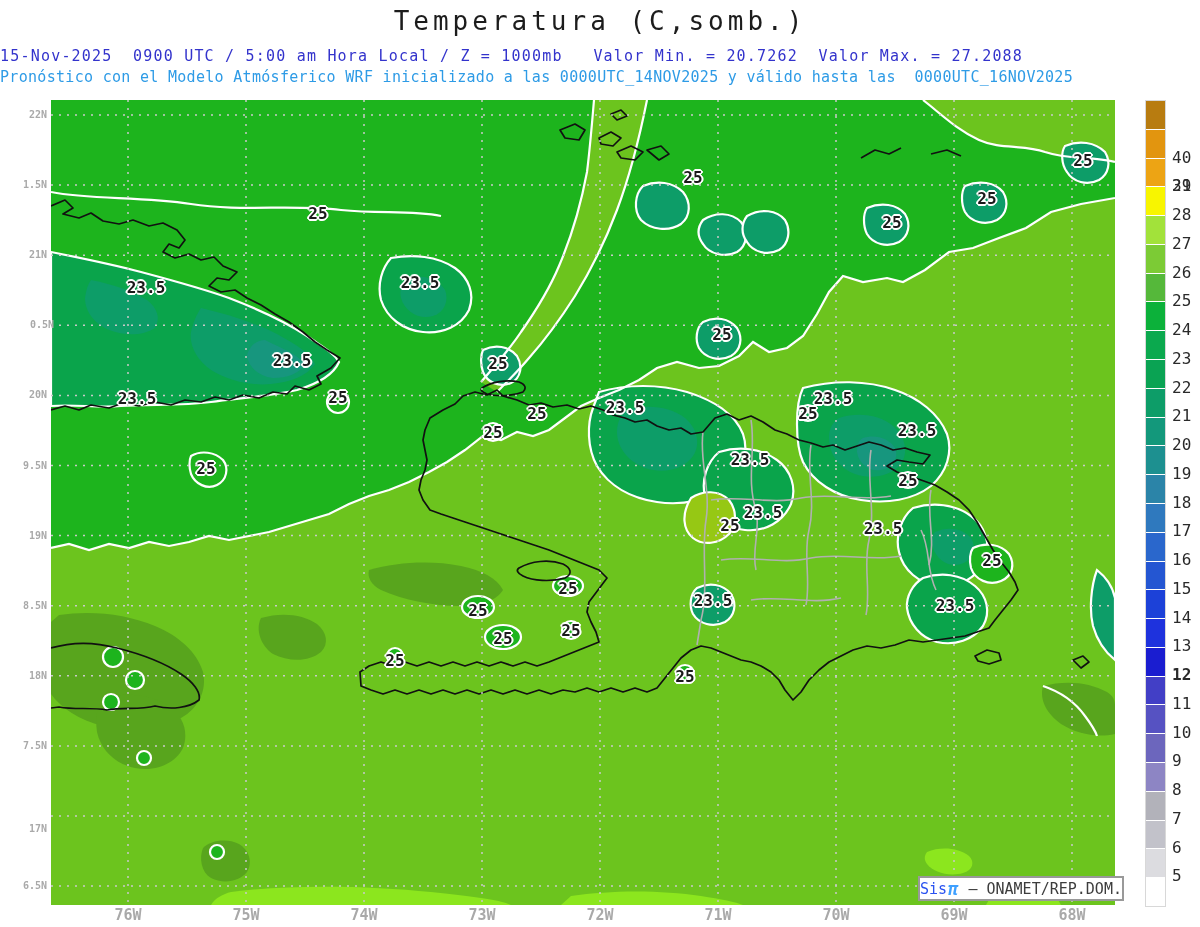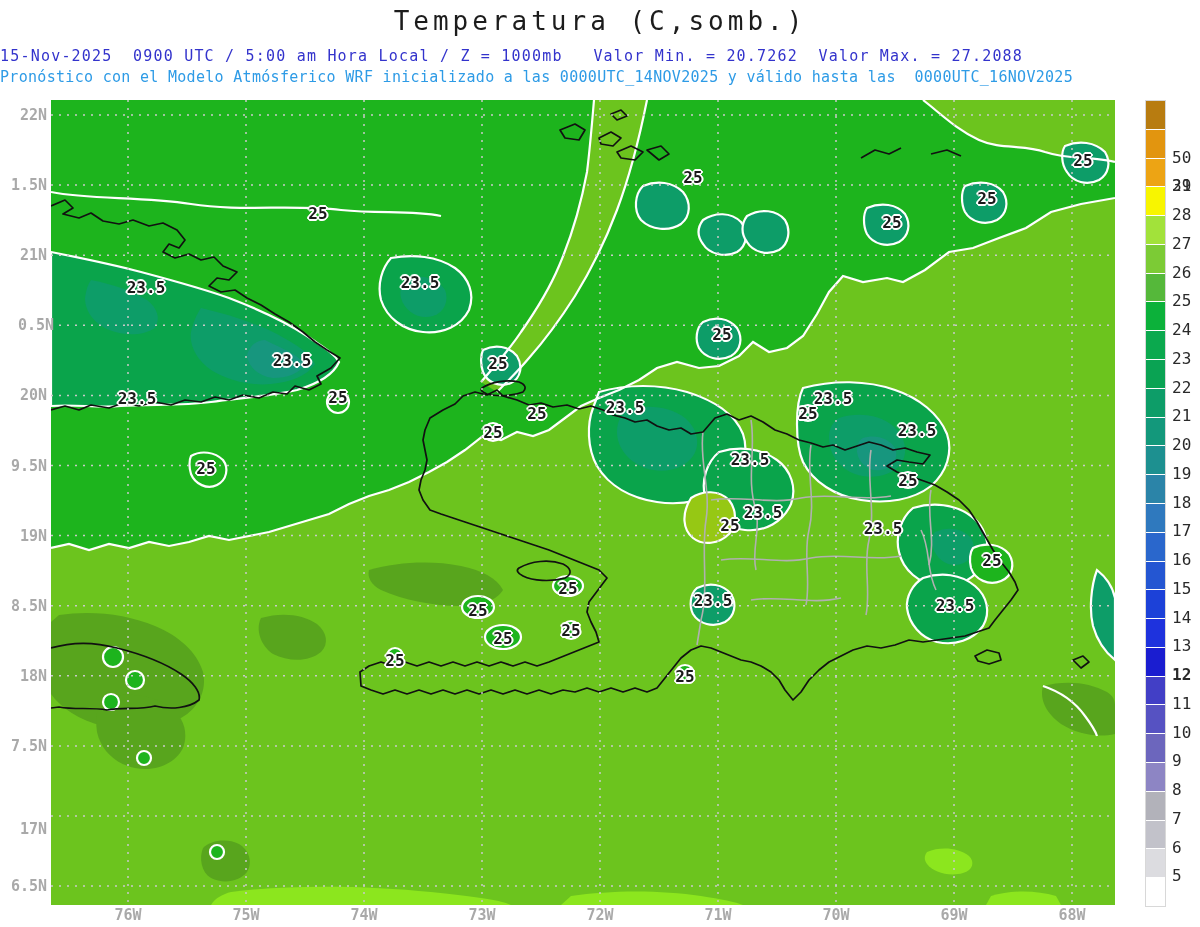--- a/index.html
+++ b/index.html
@@ -11,21 +11,21 @@
   html,body{margin:0;padding:0;background:#fff;}
   .stage{position:relative;width:1200px;height:927px;background:#fff;overflow:hidden;
          font-family:"DejaVu Sans Mono","Liberation Mono",monospace;}
   .title{position:absolute;top:6px;left:0;width:1200px;text-align:center;font-size:26px;
          letter-spacing:4px;color:#1c1c1c;white-space:pre;}
   .sub{position:absolute;left:0;width:1008px;text-align:left;white-space:pre;}
   .sub1{top:47px;font-size:15px;letter-spacing:1.2px;color:var(--subtitle1-color);}
   .sub2{top:68px;font-size:15px;letter-spacing:0.3px;color:var(--subtitle2-color);}
   .map{position:absolute;left:51px;top:100px;width:1064px;height:805px;}
   .map svg{position:absolute;left:0;top:0;}
-  .lat-label{position:absolute;left:0;width:47px;text-align:right;font-size:15px;font-weight:700;
+  .lat-label{position:absolute;left:0;width:47px;text-align:right;font-size:10px;font-weight:700;
              color:var(--axis-label-color);line-height:20px;}
   .lon-label{position:absolute;width:44px;text-align:center;font-size:15px;font-weight:700;
              color:var(--axis-label-color);}
   .clabel{position:absolute;transform:translate(-50%,-50%);font-size:16px;font-weight:700;
           color:var(--contour-label-color);white-space:nowrap;
           text-shadow:-2px 0 0 #fff,2px 0 0 #fff,0 -2px 0 #fff,0 2px 0 #fff,
                       -1px -1px 0 #fff,1px 1px 0 #fff,-1px 1px 0 #fff,1px -1px 0 #fff;}
   .cbar{position:absolute;left:1145px;top:100px;width:19px;height:805px;display:flex;
         flex-direction:column;background:#fff;border:1px solid #d8d8d8;gap:1px;box-sizing:content-box;}
   .cbar div{flex:1;}
@@ -278,21 +278,21 @@
       <div style="background: rgb(86, 82, 194);"></div>
       <div style="background: rgb(108, 102, 189);"></div>
       <div style="background: rgb(141, 133, 196);"></div>
       <div style="background: rgb(178, 178, 186);"></div>
       <div style="background: rgb(194, 194, 202);"></div>
       <div style="background: rgb(220, 220, 224);"></div>
       <div style="background: rgb(255, 255, 255);"></div>
     </div>
   <div id="cbar-labels">
       <div class="cbar-label" style="top: 131px; margin-top: 45px;">31</div>
-      <div class="cbar-label" style="top: 147.5px;">50</div>
+      <div class="cbar-label" style="top: 147.5px;">40</div>
       <div class="cbar-label" style="top: 176.25px;">29</div>
       <div class="cbar-label" style="top: 205px;">28</div>
       <div class="cbar-label" style="top: 233.75px;">27</div>
       <div class="cbar-label" style="top: 262.5px;">26</div>
       <div class="cbar-label" style="top: 291.25px;">25</div>
       <div class="cbar-label" style="top: 320px;">24</div>
       <div class="cbar-label" style="top: 348.75px;">23</div>
       <div class="cbar-label" style="top: 377.5px;">22</div>
       <div class="cbar-label" style="top: 406.25px;">21</div>
       <div class="cbar-label" style="top: 435px;">20</div>
@@ -306,13 +306,18 @@
       <div class="cbar-label" style="top: 665px; font-weight: bold;">12</div>
       <div class="cbar-label" style="top: 693.75px;">11</div>
       <div class="cbar-label" style="top: 722.5px;">10</div>
       <div class="cbar-label" style="top: 751.25px;">9</div>
       <div class="cbar-label" style="top: 780px;">8</div>
       <div class="cbar-label" style="top: 808.75px;">7</div>
       <div class="cbar-label" style="top: 837.5px;">6</div>
       <div class="cbar-label" style="top: 866.25px;">5</div>
     </div>
 
+  <div class="wm">
+    <span class="sys">Sis</span>
+    <span class="pi">π</span>
+    <span class="rest"> – ONAMET/REP.DOM.</span>
+  </div>
 </div>
 
 </body></html>

